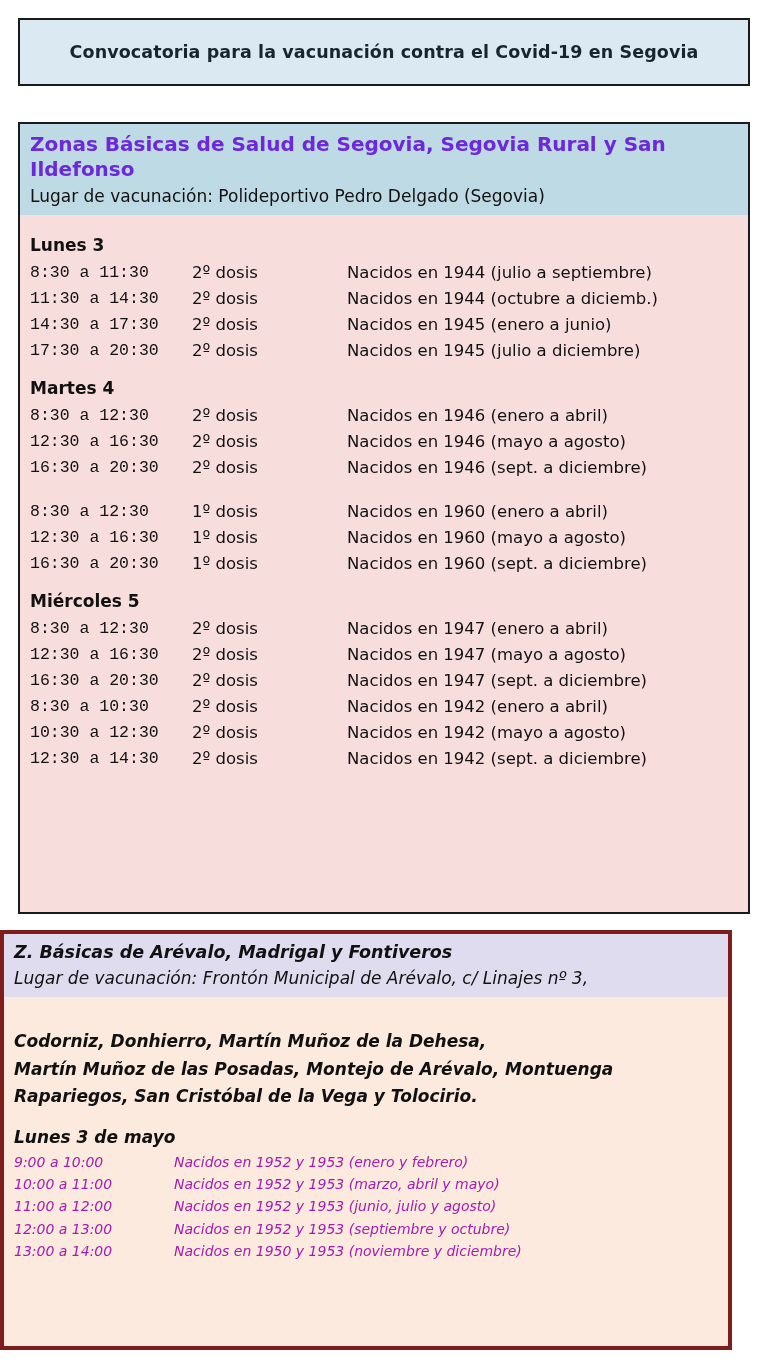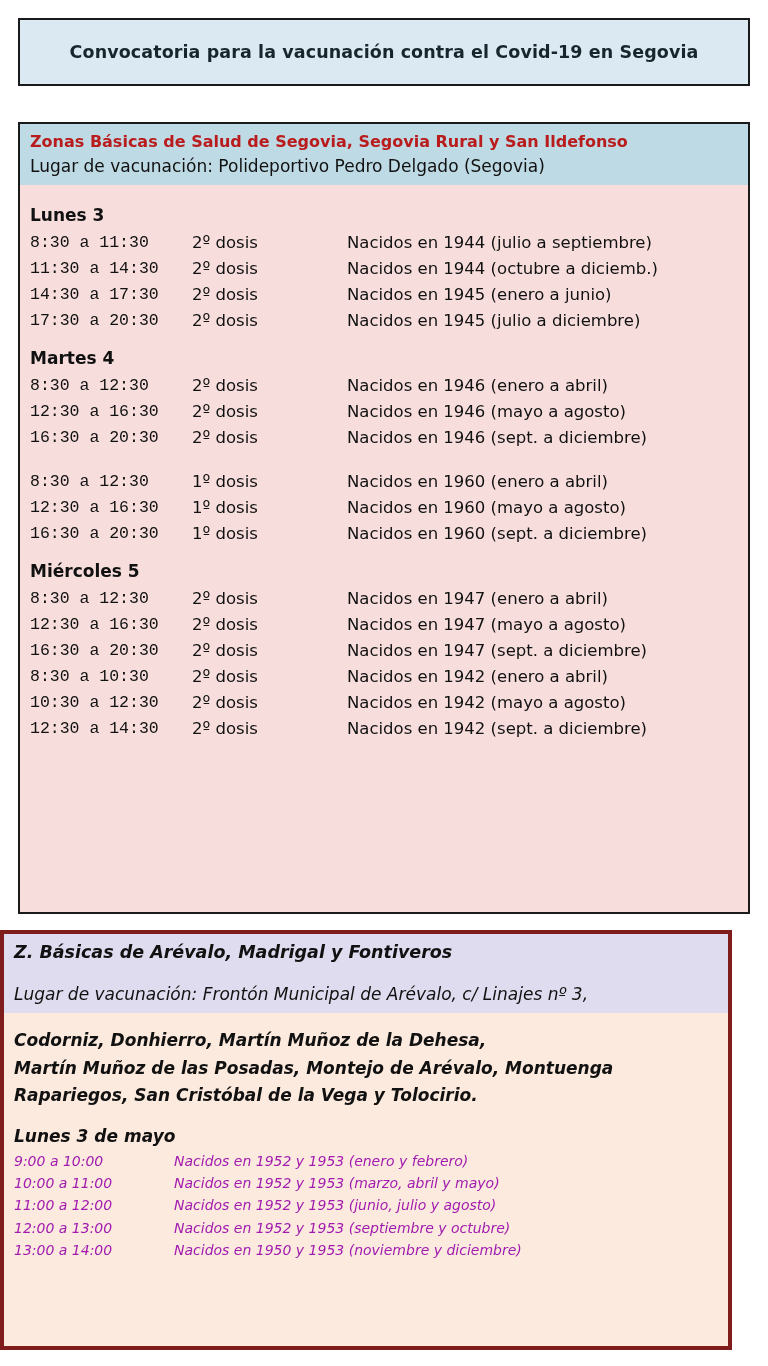--- a/index.html
+++ b/index.html
@@ -55,23 +55,23 @@
     box-sizing: border-box;
     background: #f7dedd;
     overflow: hidden;
   }
   .s1-header {
     background: #bedae4;
     padding: 8px 10px 8px 10px;
     box-sizing: border-box;
   }
   .s1-header .h1 {
-    font-size: 16px;
-    font-weight: bold;
-    color: #b91c1c;
+    font-size: 20px;
+    font-weight: bold;
+    color: #6d28d9;
     line-height: 1.25;
   }
   .s1-header .h2 {
     font-size: 17px;
     color: #111;
     line-height: 1.3;
     margin-top: 3px;
   }
   .s1-body {
     padding: 12px 6px 0 10px;
@@ -116,24 +116,24 @@
   .s2-header .h1 {
     font-size: 17.5px;
     font-weight: bold;
     color: #111;
     line-height: 1.25;
   }
   .s2-header .h2 {
     font-size: 17px;
     color: #111;
     line-height: 1.3;
-    margin-top: 19px;
+    margin-top: 3px;
   }
   .s2-body {
-    padding: 14px 10px 0 10px;
+    padding: 31px 10px 0 10px;
     box-sizing: border-box;
   }
   .towns-line {
     font-size: 17px;
     font-weight: bold;
     color: #111;
     line-height: 1.62;
   }
   .s2-day {
     font-size: 17px;

